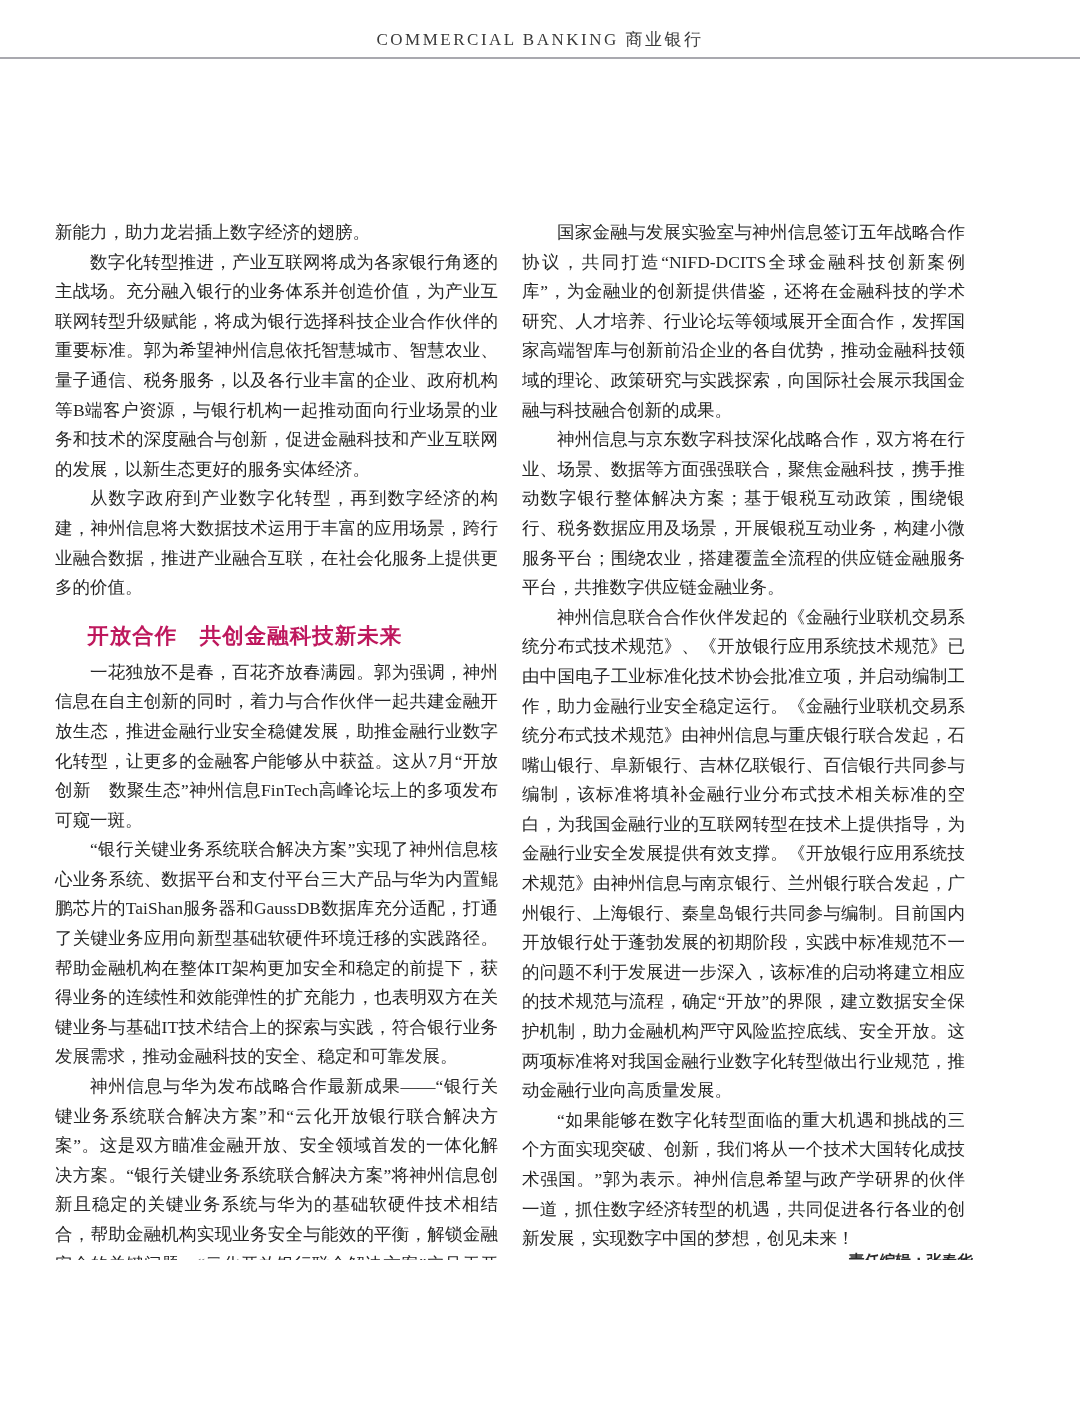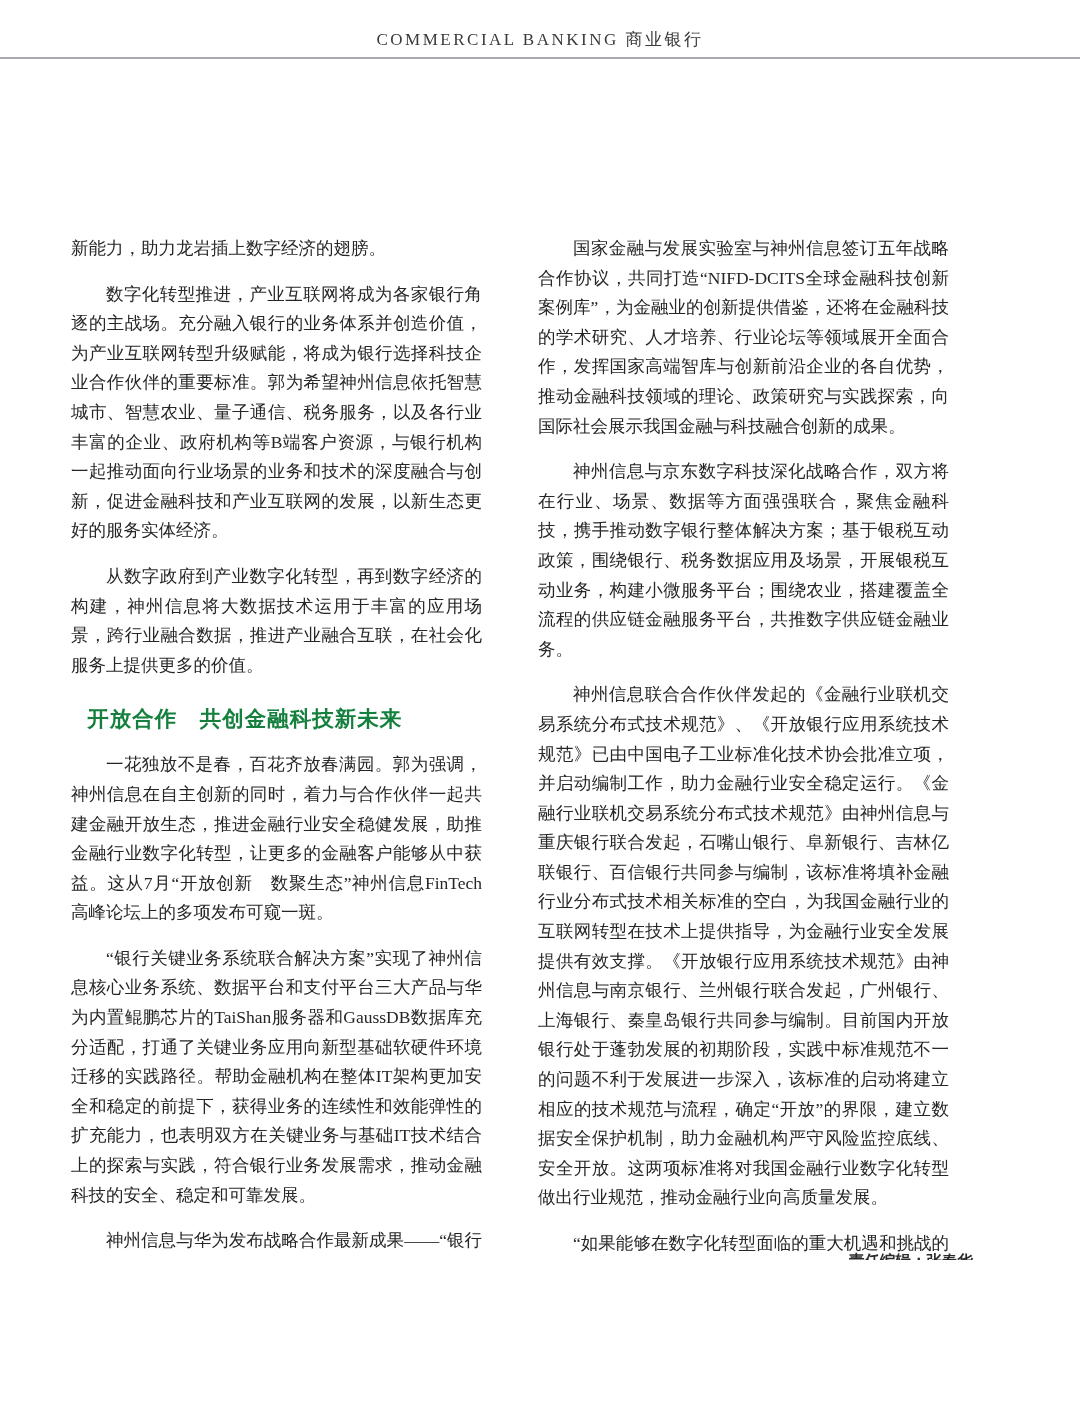--- a/index.html
+++ b/index.html
@@ -43,33 +43,33 @@
     align-items: flex-start;
   }
   .col {
     width: 443px;
     font-size: 17.5px;
     line-height: 29.6px;
     text-align: justify;
     color: #262626;
   }
   .col p {
-    margin: 16px;
+    margin: 0;
   }
   .col p.indent {
     text-indent: 2em;
   }
   .section-heading {
     font-weight: bold;
     font-size: 21.5px;
     line-height: 30px;
-    color: #15803d;
+    color: #be185d;
     letter-spacing: 1px;
     text-indent: 1.5em;
-    margin: 24px 0 7px 0;
+    margin: 18px 0 7px 0;
   }
   .editor-block {
     position: absolute;
     top: 1251px;
     left: 828px;
     width: 145px;
     text-align: right;
   }
   .editor-name {
     font-family: "Liberation Sans", "DejaVu Sans", sans-serif;

